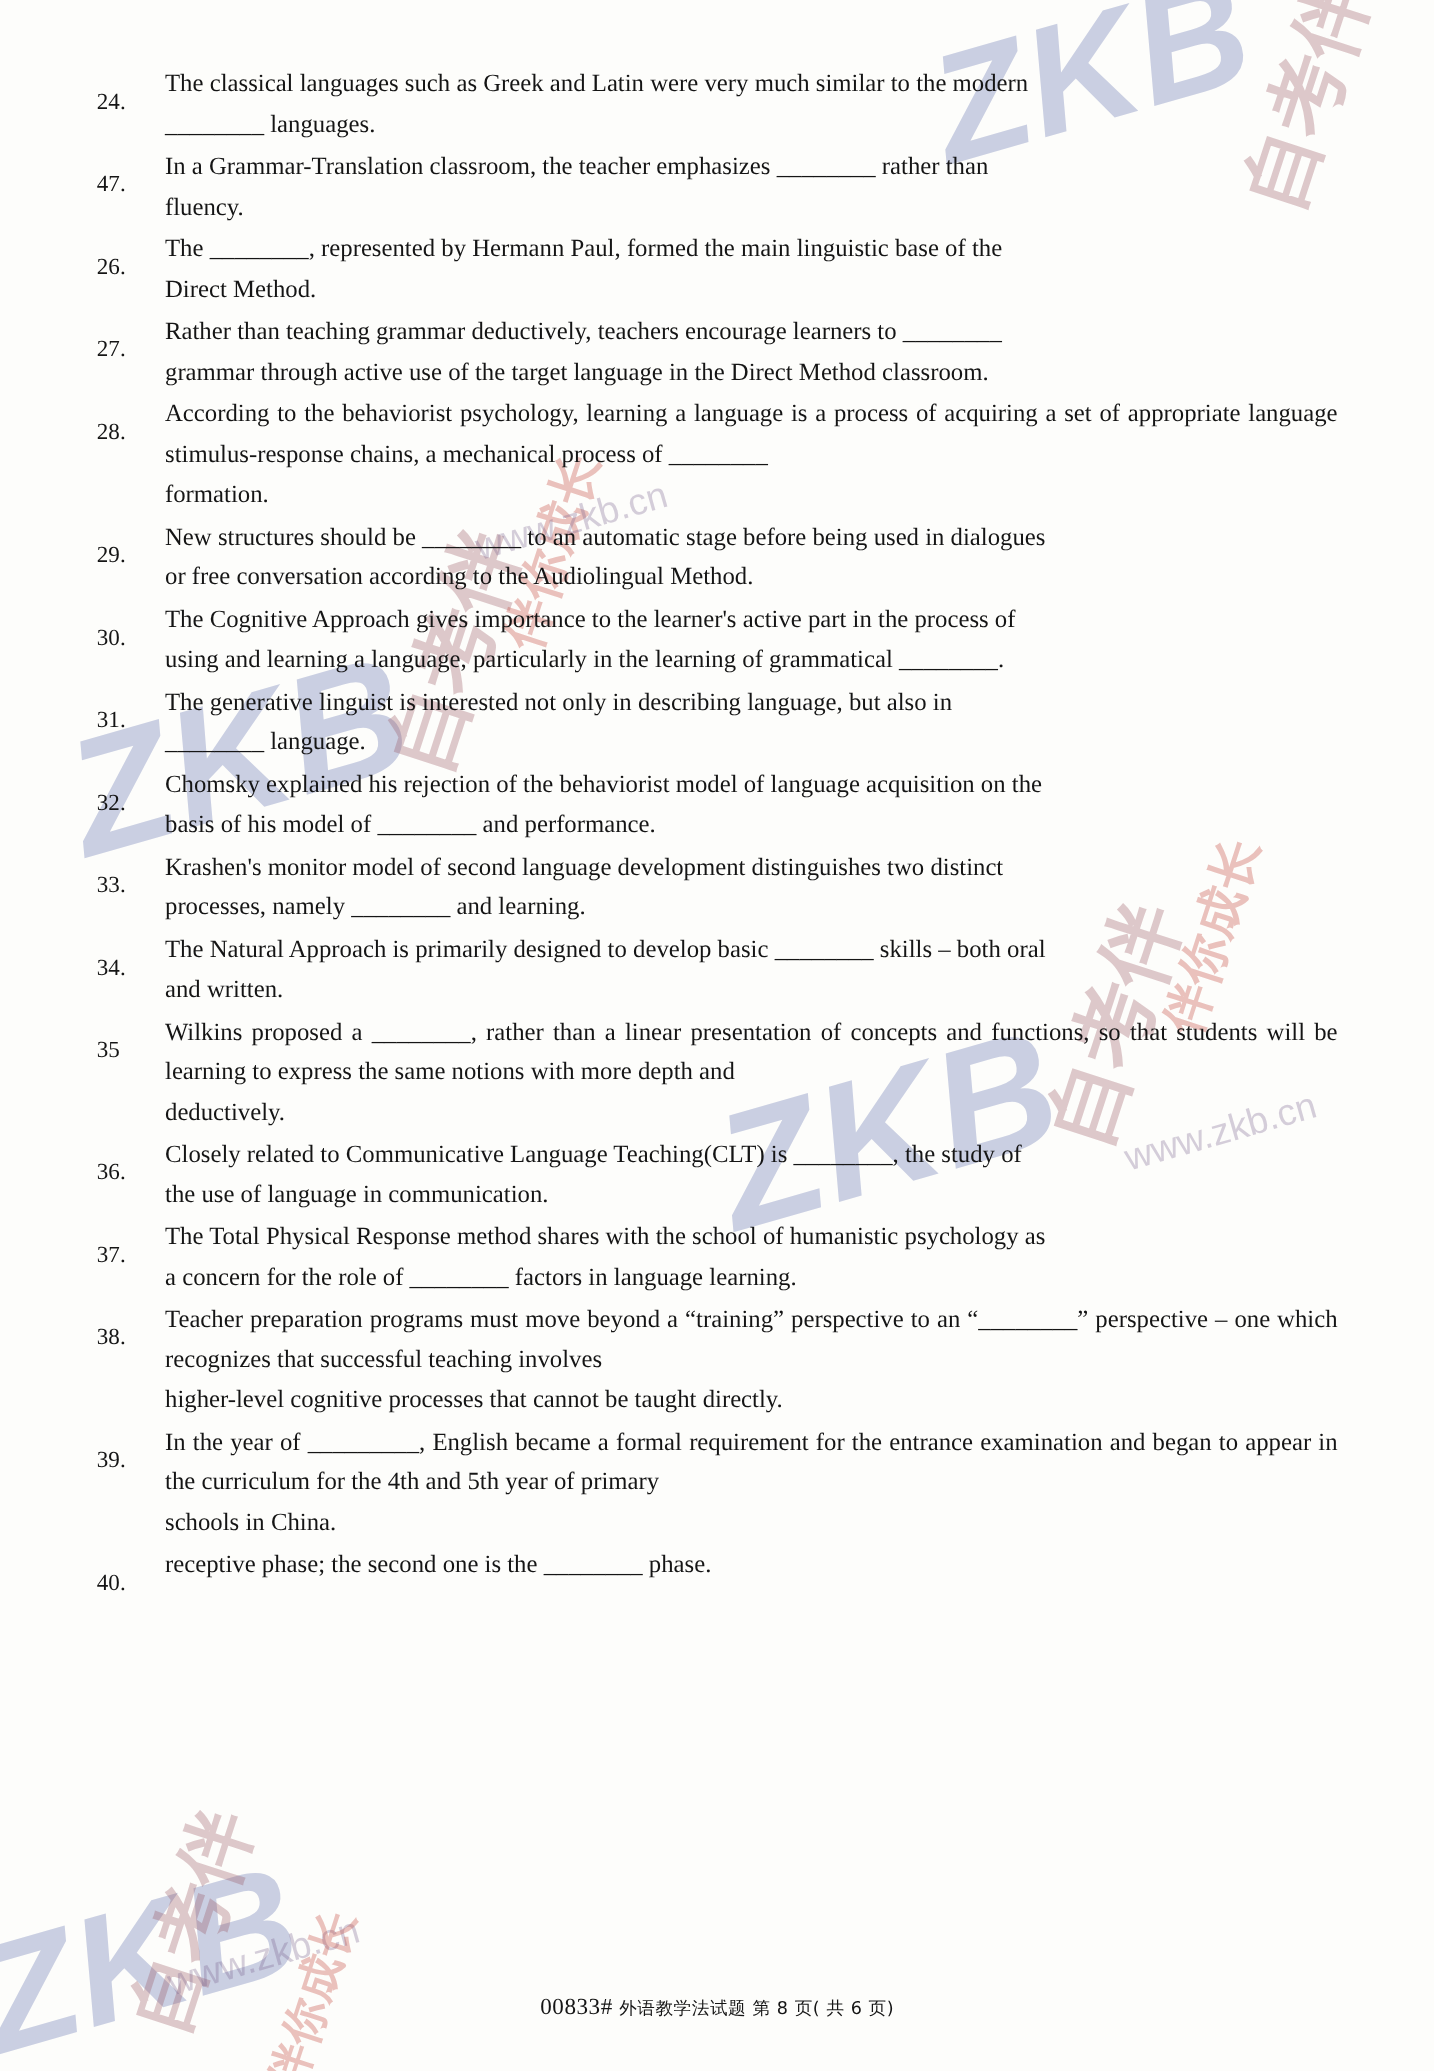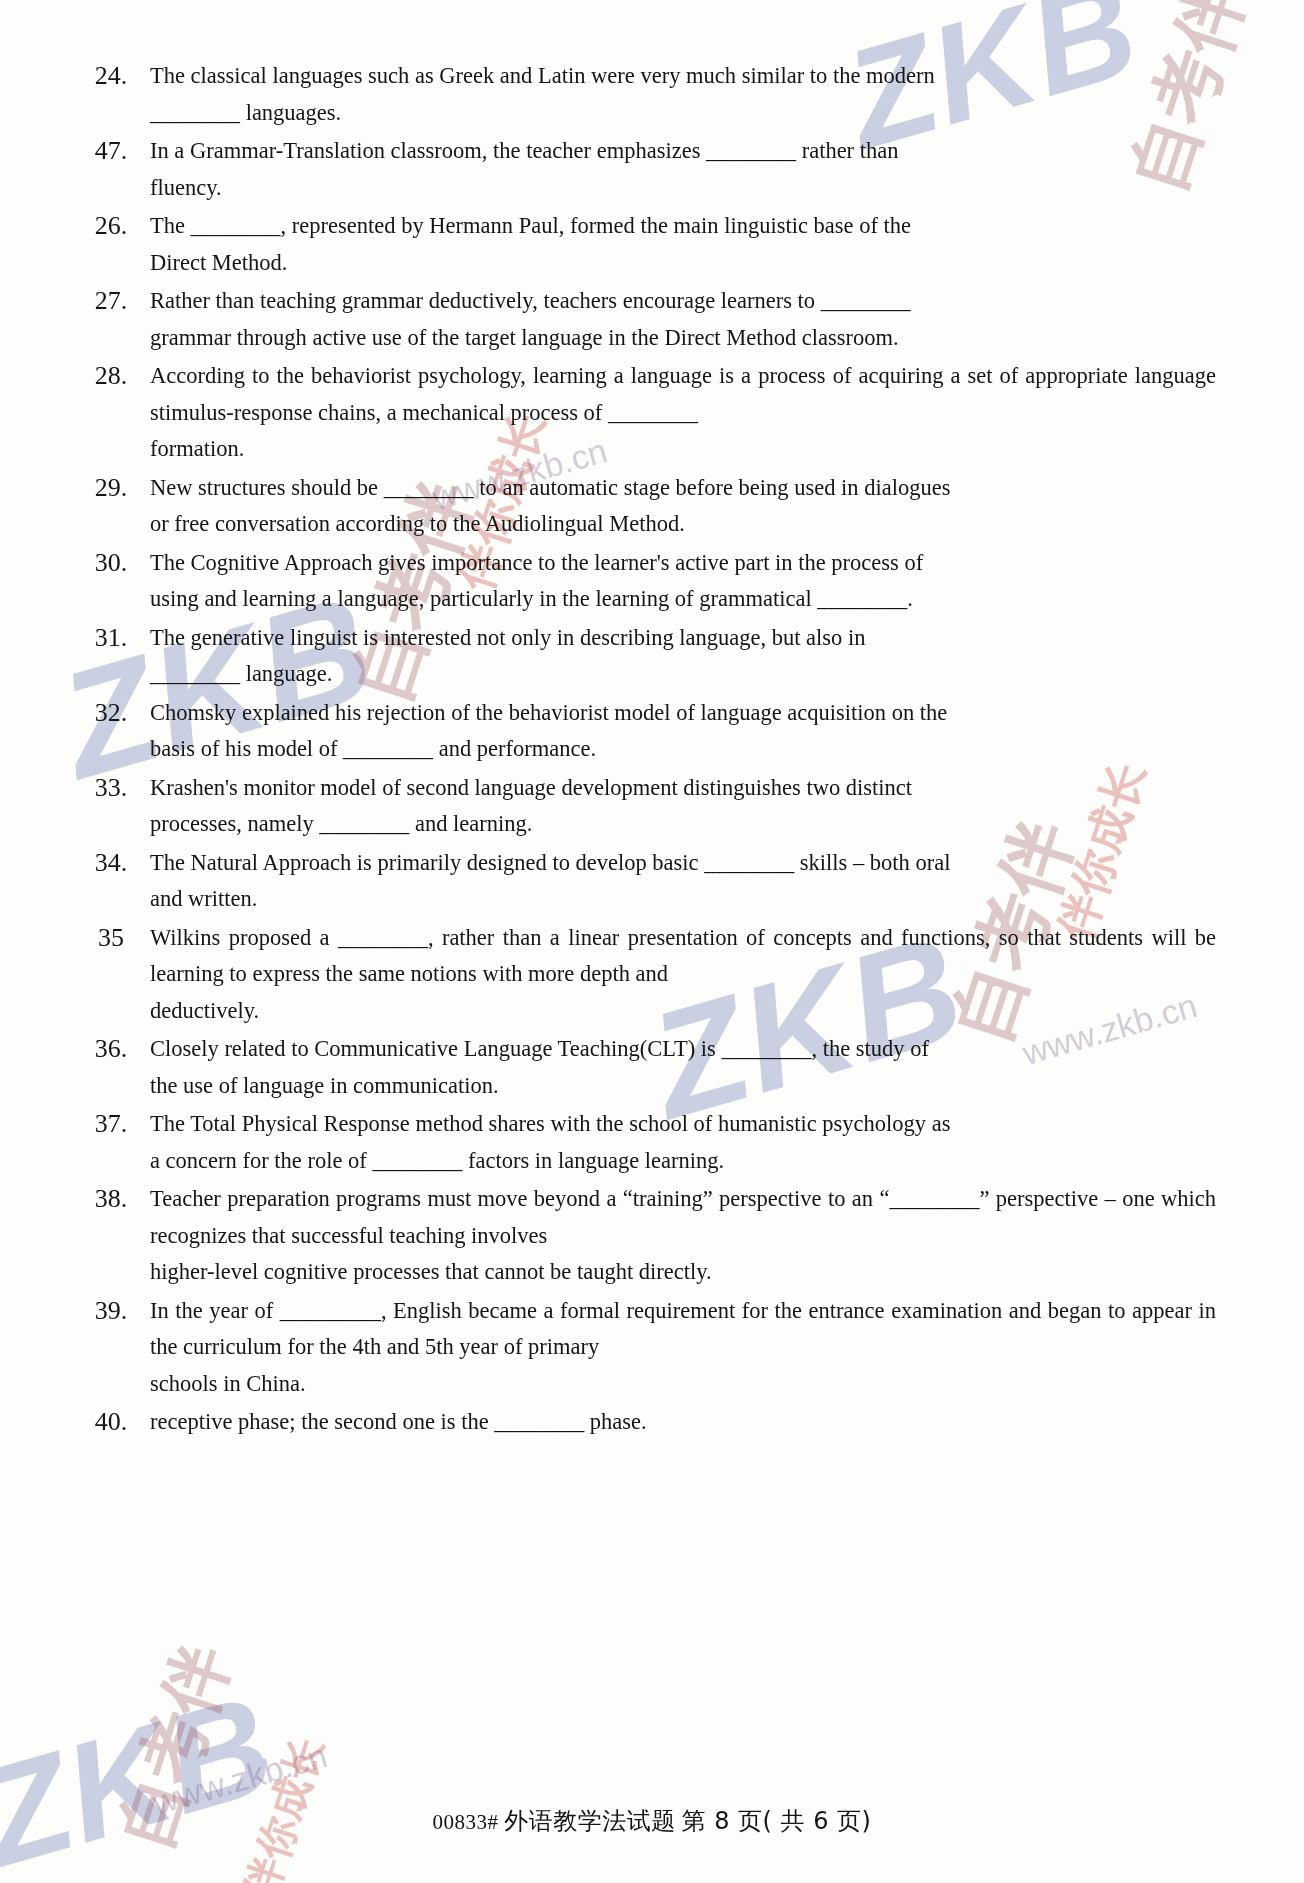--- a/index.html
+++ b/index.html
@@ -59,24 +59,24 @@
     padding-left: 62px;
     margin-bottom: 2px;
     font-size: 22.5px;
     line-height: 36.5px;
     text-align: justify;
     text-justify: inter-word;
   }
   ol.qlist > li .num {
     position: absolute;
     left: 0;
-    top: 0;
+    top: 16px;
     width: 46px;
-    text-align: center;
-    font-size: 26px;
+    text-align: left;
+    font-size: 21px;
   }
   ol.qlist > li .qtext {
     display: block;
   }
   
   .qtext > .ln {
     display: block;
   }
 
   .footer {
@@ -84,21 +84,21 @@
     left: 0;
     right: 0;
     bottom: 46px;
     text-align: center;
     font-size: 21px;
     font-family: "Liberation Serif", serif;
     letter-spacing: 0.5px;
   }
   .footer .cjk {
     font-family: "DejaVu Sans", sans-serif;
-    font-size: 24px;
+    font-size: 16px;
   }
 </style>
 </head>
 <body>
 
 <div class="page">
 
   <div>
     <div class="wm wm-zkb" style="left:845px; top:-18px; font-size:140px; transform:rotate(-16deg);">ZKB</div>
     <div class="wm wm-cn" style="left:1080px; top:38px; font-size:72px; transform:rotate(-72deg); font-family:'DejaVu Sans',sans-serif;">自考伴</div>

